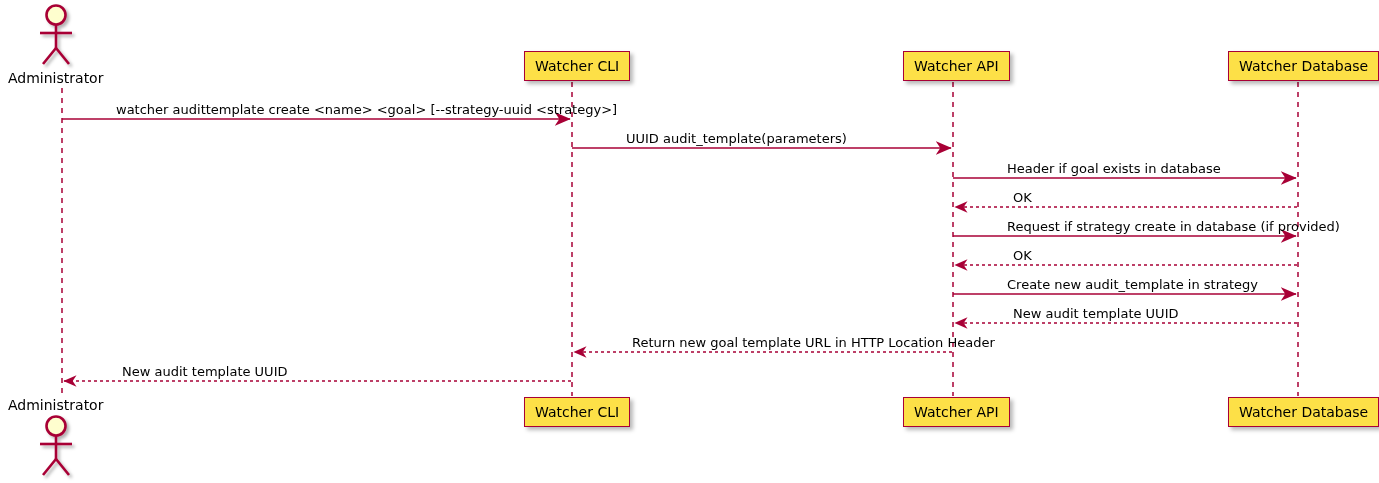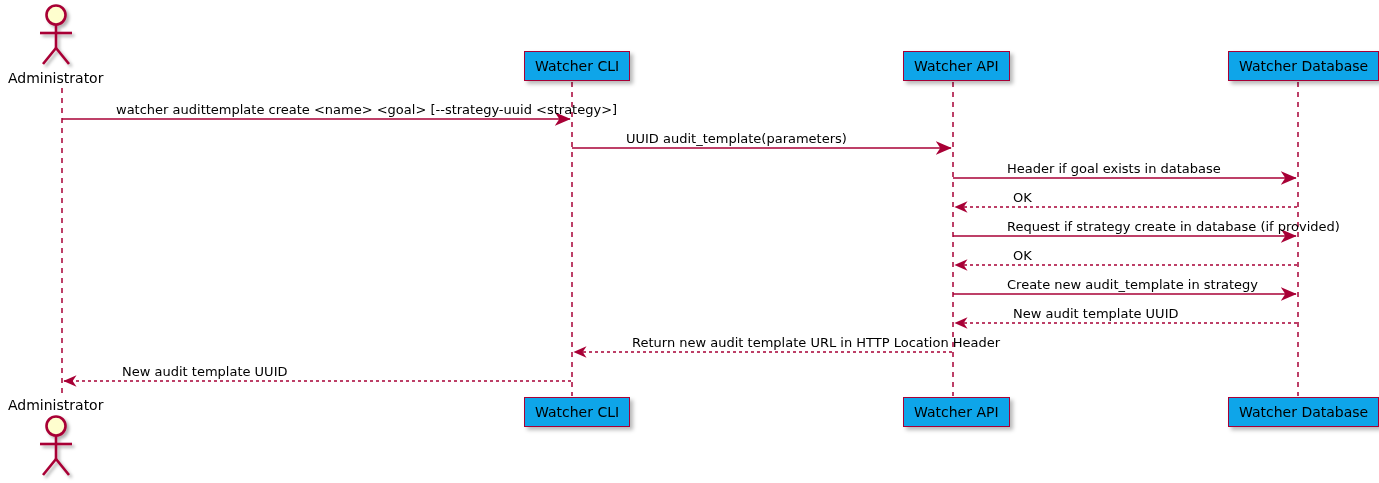--- a/index.html
+++ b/index.html
@@ -23,21 +23,21 @@
     left: 0;
     top: 0;
     width: 1379px;
     height: 483px;
   }
 
   
   .participant {
     position: absolute;
     box-sizing: border-box;
-    background: #0ea5e9;
+    background: #fde047;
     border: 1.5px solid #A80036;
     color: #000000;
     font-size: 14px;
     line-height: 1;
     display: flex;
     align-items: center;
     justify-content: center;
     padding: 5px 10px;
     height: 30px;
     box-shadow: 3px 3px 4px rgba(0,0,0,0.28);
@@ -143,16 +143,16 @@
 
   <div id="msg-labels">
       <div class="msg-label" style="left: 72px; top: 103px;">watcher audittemplate create &lt;name&gt; &lt;goal&gt; [--strategy-uuid &lt;strategy&gt;]</div>
       <div class="msg-label" style="left: 582px; top: 132px;">UUID audit_template(parameters)</div>
       <div class="msg-label" style="left: 963px; top: 162px;">Header if goal exists in database</div>
       <div class="msg-label" style="left: 969px; top: 191px;">OK</div>
       <div class="msg-label" style="left: 963px; top: 220px;">Request if strategy create in database (if provided)</div>
       <div class="msg-label" style="left: 969px; top: 249px;">OK</div>
       <div class="msg-label" style="left: 963px; top: 278px;">Create new audit_template in strategy</div>
       <div class="msg-label" style="left: 969px; top: 307px;">New audit template UUID</div>
-      <div class="msg-label" style="left: 588px; top: 336px;">Return new audit template URL in HTTP Location Header</div>
+      <div class="msg-label" style="left: 588px; top: 336px;">Return new goal template URL in HTTP Location Header</div>
       <div class="msg-label" style="left: 78px; top: 365px;">New audit template UUID</div>
     </div>
 </div>
 
 </body></html>

